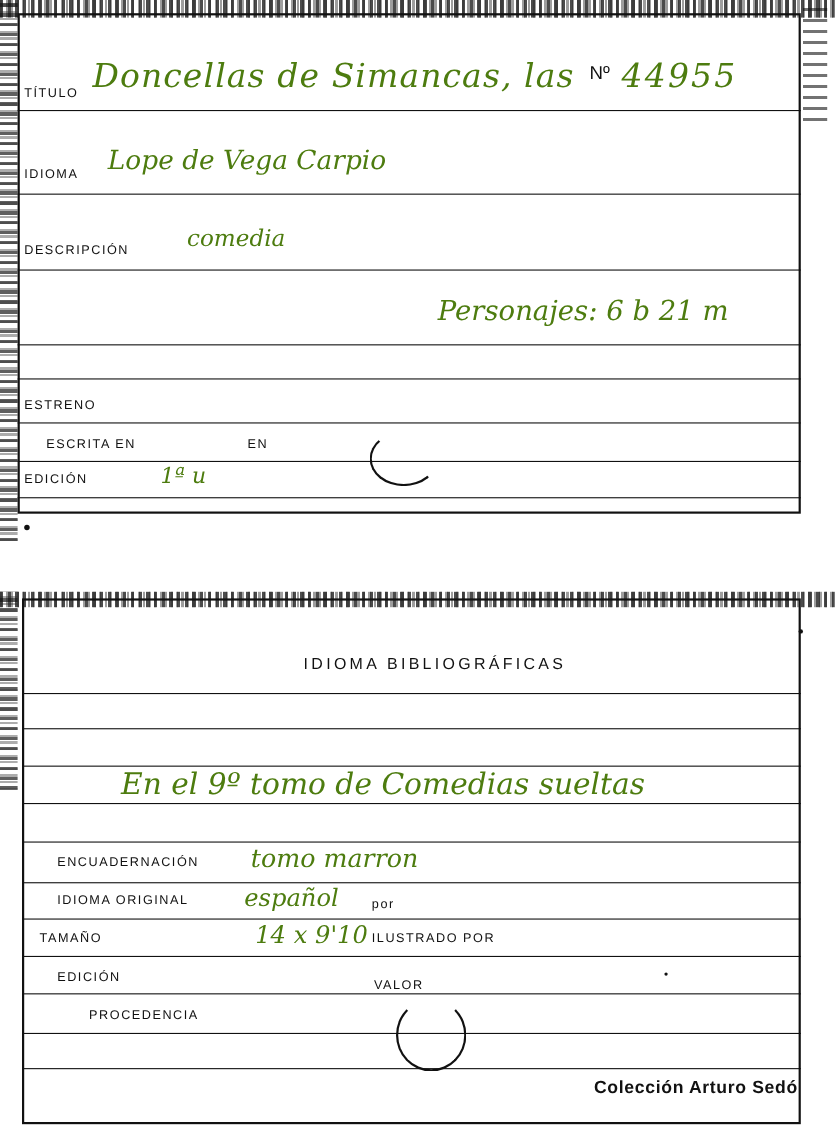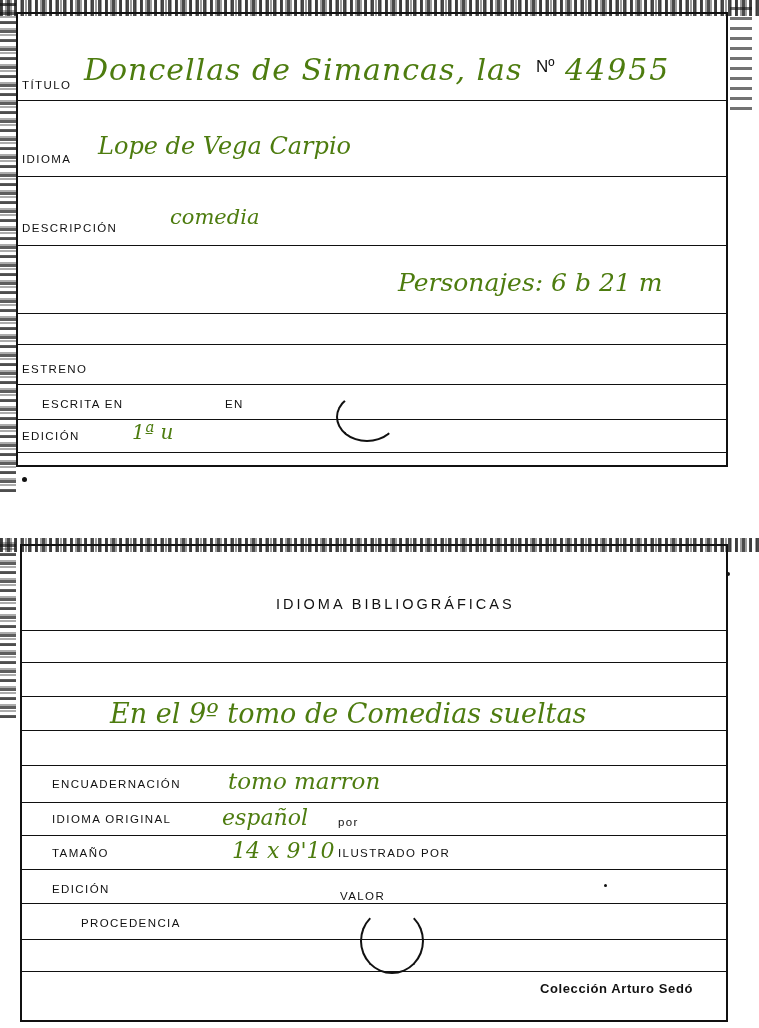--- a/index.html
+++ b/index.html
@@ -78,21 +78,21 @@
   }
   .printed.small {
     font-size: 11.5px;
     letter-spacing: 1.4px;
   }
   .printed.heading {
     font-size: 14.5px;
     letter-spacing: 3px;
   }
   .printed.tiny {
-    font-size: 13px;
+    font-size: 16px;
     letter-spacing: .6px;
     font-weight: bold;
   }
   
   .ink {
     position: absolute;
     color: #4d7c0f;
     font-family: "DejaVu Serif", serif;
     font-style: italic;
     white-space: nowrap;
@@ -141,21 +141,21 @@
   <span class="printed small" style="left:225px; top:398px;">EN</span>
   <span class="printed small" style="left:22px; top:430px;">EDICIÓN</span>
 
   <span class="ink big" style="left:84px; top:52px; letter-spacing:1px;">Doncellas de Simancas, las</span>
   <span class="printed" style="left:536px; top:57px; font-size:17px; letter-spacing:0;">Nº</span>
   <span class="ink big" style="left:565px; top:52px; letter-spacing:2px;">44955</span>
 
   <span class="ink med" style="left:98px; top:132px;">Lope de Vega Carpio</span>
   <span class="ink med" style="left:170px; top:205px; font-size:21px;">comedia</span>
   <span class="ink med" style="left:398px; top:268px; font-size:25px;">Personajes: 6 b 21 m</span>
-  <span class="ink sm" style="left:132px; top:420px;">1ª u</span>
+  <span class="ink sm" style="left:146px; top:420px;">1ª u</span>
 
   <div class="loop" style="left:336px; top:392px; width:58px; height:46px; border-color:#111; border-top-color:transparent; border-right-color:transparent;"></div>
   <div class="speck" style="left:22px; top:477px; width:5px; height:5px;"></div>
 </div>
 
 <div class="card" style="left:0; top:530px; width:759px; height:498px;">
 
   <div class="noise-top" style="left:0; top:8px; width:759px; height:14px;"></div>
   <div class="noise-left" style="left:0; top:8px; height:180px;"></div>
 
@@ -173,21 +173,21 @@
   <div class="rule" style="left:20px; top:409px; width:708px;"></div>
   <div class="rule" style="left:20px; top:441px; width:708px;"></div>
 
   <span class="printed heading" style="left:276px; top:66px;">IDIOMA BIBLIOGRÁFICAS</span>
 
   <span class="ink med" style="left:110px; top:168px; font-size:27px;">En el 9º tomo de Comedias sueltas</span>
 
   <span class="printed small" style="left:52px; top:248px;">ENCUADERNACIÓN</span>
   <span class="printed small" style="left:52px; top:283px;">IDIOMA ORIGINAL</span>
   <span class="printed small" style="left:338px; top:286px;">por</span>
-  <span class="printed small" style="left:52px; top:317px;text-align:center;">TAMAÑO</span>
+  <span class="printed small" style="left:36px; top:317px;text-align:center;">TAMAÑO</span>
   <span class="printed small" style="left:338px; top:317px;">ILUSTRADO POR</span>
   <span class="printed small" style="left:52px; top:353px;">EDICIÓN</span>
   <span class="printed small" style="left:340px; top:360px;">VALOR</span>
   <span class="printed small" style="left:52px; top:387px;padding-left:29px;">PROCEDENCIA</span>
 
   <span class="ink sm" style="left:228px; top:238px; font-size:23px;">tomo marron</span>
   <span class="ink sm" style="left:222px; top:275px; font-size:22px;">español</span>
   <span class="ink sm" style="left:232px; top:308px; font-size:22px;">14 x 9'10</span>
 
   <div class="loop" style="left:360px; top:378px; width:60px; height:62px; border-color:#111; border-top-color:transparent;"></div>

